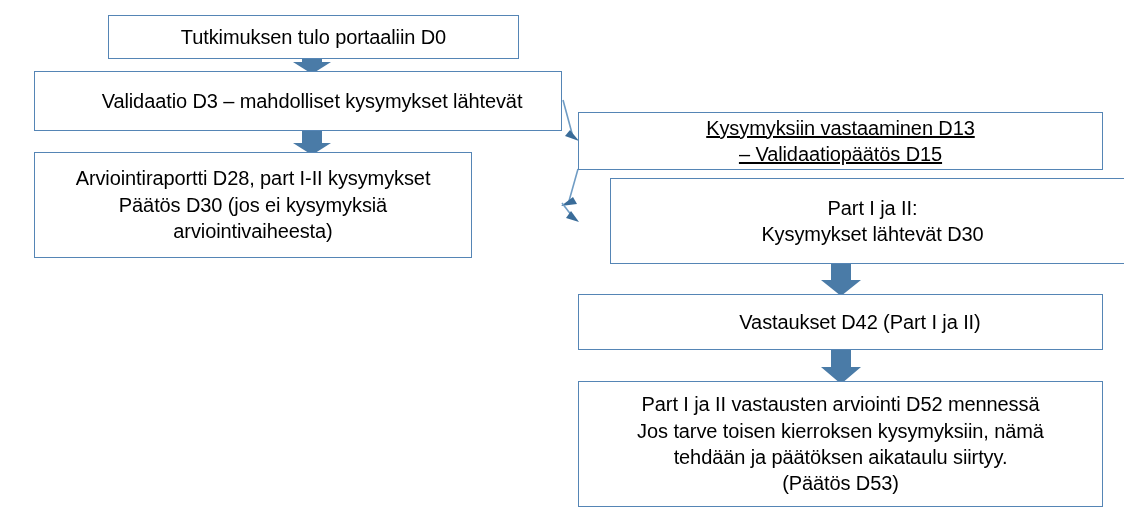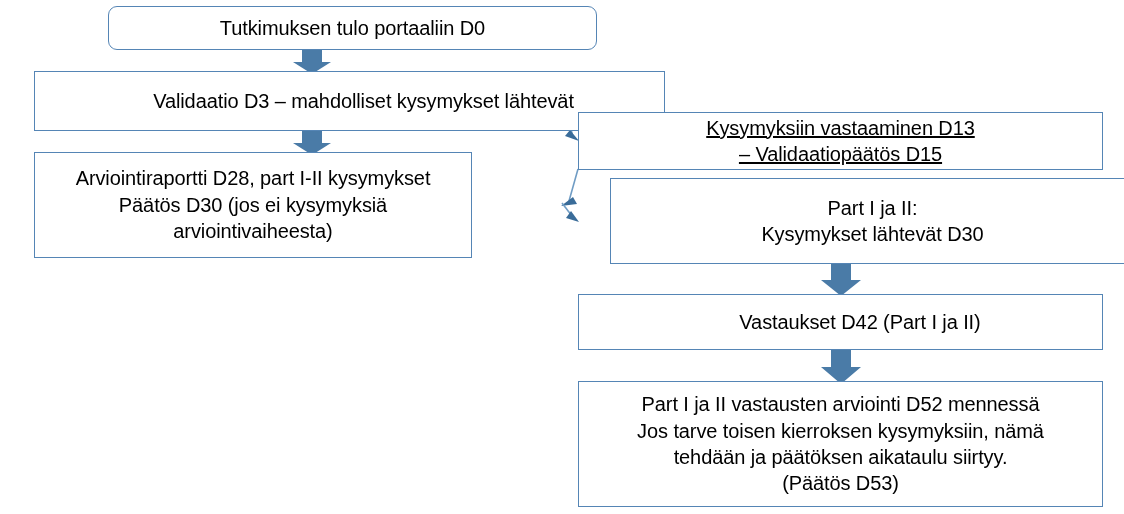--- a/index.html
+++ b/index.html
@@ -93,25 +93,25 @@
       <line class="thin-line" x1="578" y1="169" x2="569" y2="201"></line>
       <path class="thin-head" d="M 561,206 L 573,197 L 577,204 Z"></path>
     </g>
 
     <g>
       <line class="thin-line" x1="562" y1="203" x2="572" y2="216"></line>
       <path class="thin-head" d="M 579,222 L 566,218 L 571,211 Z"></path>
     </g>
   </svg>
 
-  <div class="node" style="left:108px; top:6px; width:489px; height:44px;border-radius:9px;">
+  <div class="node" style="left:108px; top:15px; width:411px; height:44px;">
     <span class="node-text">Tutkimuksen tulo portaaliin D0</span>
   </div>
 
-  <div class="node" style="left:34px; top:71px; width:631px; height:60px;padding-left:36px;">
+  <div class="node" style="left:34px; top:71px; width:528px; height:60px;padding-left:36px;">
     <span class="node-text">Validaatio D3 – mahdolliset kysymykset lähtevät</span>
   </div>
 
   <div class="node" style="left:34px; top:152px; width:438px; height:106px;">
     <span class="node-text">Arviointiraportti D28, part I-II kysymykset
 Päätös D30 (jos ei kysymyksiä arviointivaiheesta)</span>
   </div>
 
   <div class="node" style="left:578px; top:112px; width:525px; height:58px;text-decoration:underline;">
     <span class="node-text">Kysymyksiin vastaaminen D13

